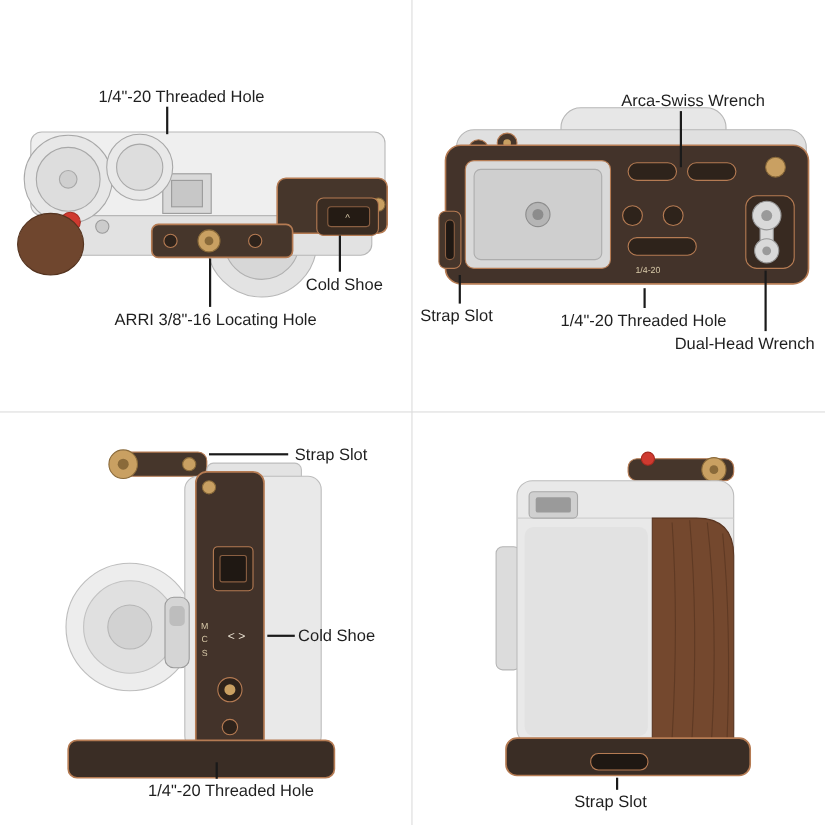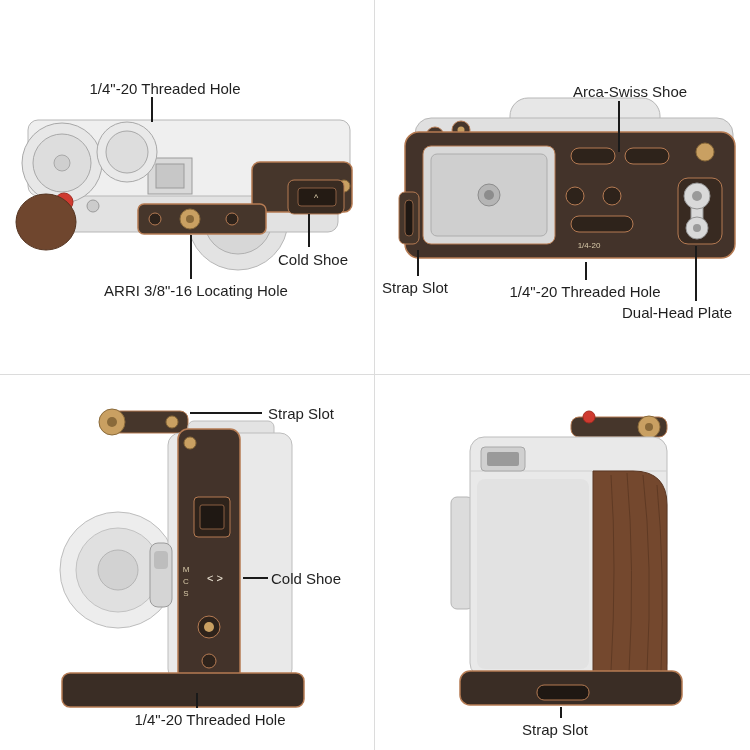--- a/index.html
+++ b/index.html
@@ -103,27 +103,27 @@
       <text class="engraving" x="214" y="248" font-size="8" fill="#d8c9a8" text-anchor="middle">1/4-20</text>
 
       <rect x="303" y="178" width="44" height="66" rx="10" fill="#382a21" stroke="#b57b53"></rect>
       <rect x="316" y="196" width="12" height="32" fill="#d9d9d9" stroke="#949494"></rect>
       <circle cx="322" cy="196" r="13" fill="#d9d9d9" stroke="#949494"></circle>
       <circle cx="322" cy="228" r="11" fill="#d9d9d9" stroke="#949494"></circle>
       <circle cx="322" cy="196" r="5" fill="#9a9a9a"></circle>
       <circle cx="322" cy="228" r="4" fill="#9a9a9a"></circle>
     </svg>
     <div class="leader v" style="left:243px;top:101px;height:51px"></div>
-    <div class="label" style="left:255px;top:83px">Arca-Swiss Shoe</div>
+    <div class="label" style="left:255px;top:83px">Arca-Swiss Wrench</div>
     <div class="leader v" style="left:42px;top:250px;height:26px"></div>
     <div class="label" style="left:40px;top:279px">Strap Slot</div>
     <div class="leader v" style="left:210px;top:262px;height:18px"></div>
     <div class="label" style="left:210px;top:283px">1/4"-20 Threaded Hole</div>
     <div class="leader v" style="left:320px;top:246px;height:55px"></div>
-    <div class="label" style="left:302px;top:304px">Dual-Head Plate</div>
+    <div class="label" style="left:302px;top:304px">Dual-Head Wrench</div>
   </section>
 
   <section class="q" id="q-side">
     <svg width="375" height="375" viewBox="0 0 375 375">
 
       <rect x="104" y="36" width="84" height="22" rx="8" fill="#46362b" stroke="#b57b53"></rect>
       <circle cx="112" cy="47" r="13" fill="#c9a062" stroke="#8a6a3a"></circle>
       <circle cx="112" cy="47" r="5" fill="#8a6a3a"></circle>
       <circle cx="172" cy="47" r="6" fill="#c9a062" stroke="#8a6a3a"></circle>
 

